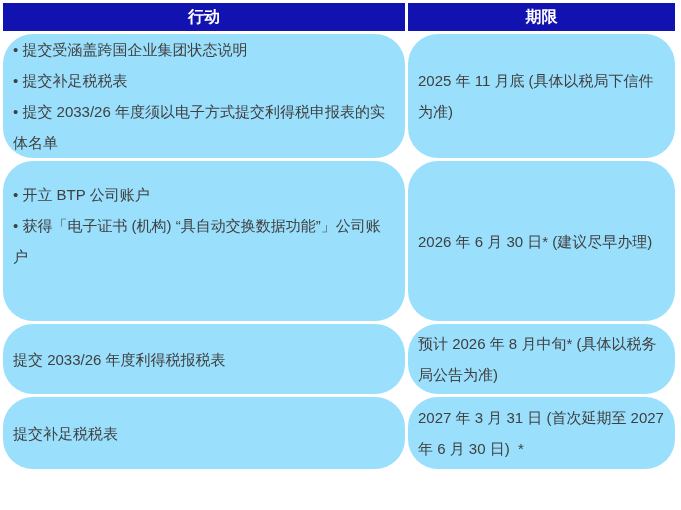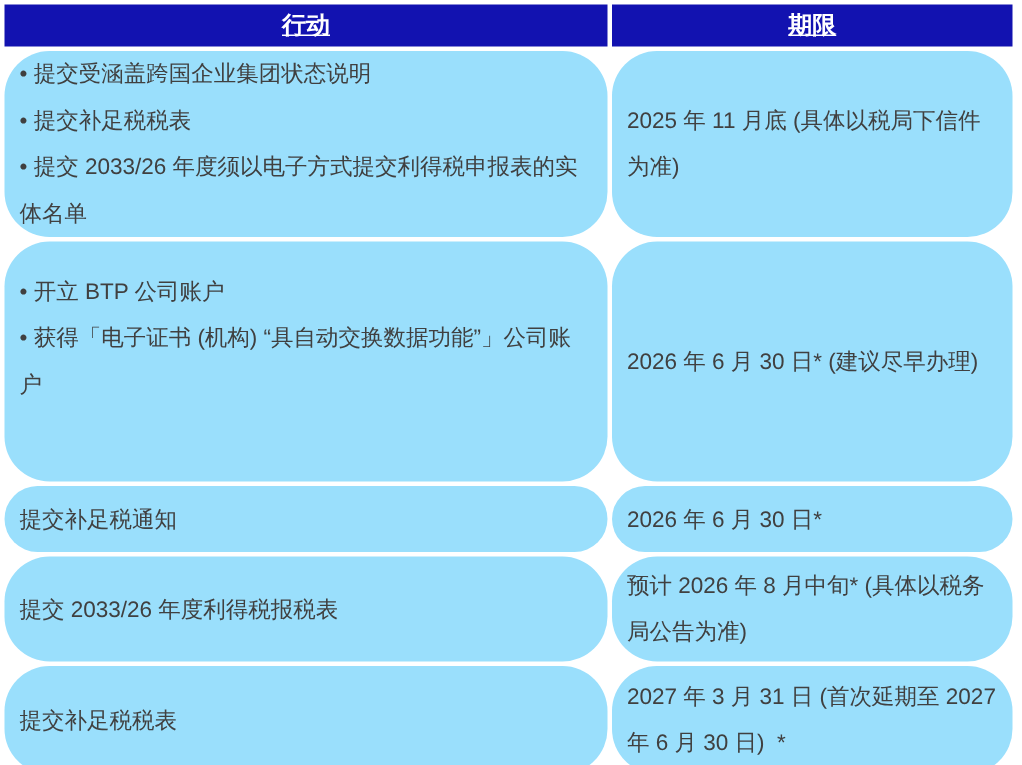--- a/index.html
+++ b/index.html
@@ -17,21 +17,20 @@
     width: 678px;
   }
   .deadline-table th {
     background: #1212b0;
     color: #ffffff;
     font-size: 16px;
     font-weight: bold;
     height: 26px;
     text-align: center;
     vertical-align: middle;
-    text-decoration: underline;
   }
   .deadline-table td {
     background: #9adffc;
     color: #404040;
     font-size: 15px;
     line-height: 31px;
     padding: 0 10px;
     vertical-align: middle;
     word-break: break-word;
     border-radius: 30px;
@@ -72,28 +71,20 @@
     </tr>
     <tr class="row-2">
       <td class="pad-bottom-line">
         <div>• 开立 BTP 公司账户</div>
         <div>• 获得「电子证书 (机构) “具自动交换数据功能”」公司账户</div>
       </td>
       <td>
         <div>2026 年 6 月 30 日* (建议尽早办理)</div>
       </td>
     </tr>
-    <tr class="row-3">
-      <td>
-        <div>提交补足税通知</div>
-      </td>
-      <td>
-        <div>2026 年 6 月 30 日*</div>
-      </td>
-    </tr>
     <tr class="row-4">
       <td>
         <div>提交 2033/26 年度利得税报税表</div>
       </td>
       <td>
         <div>预计 2026 年 8 月中旬* (具体以税务局公告为准)</div>
       </td>
     </tr>
     <tr class="row-5">
       <td>

